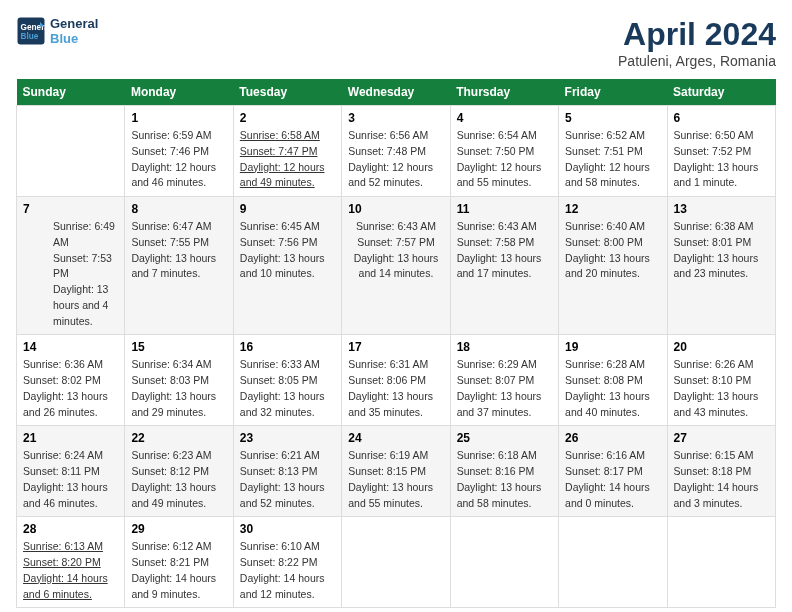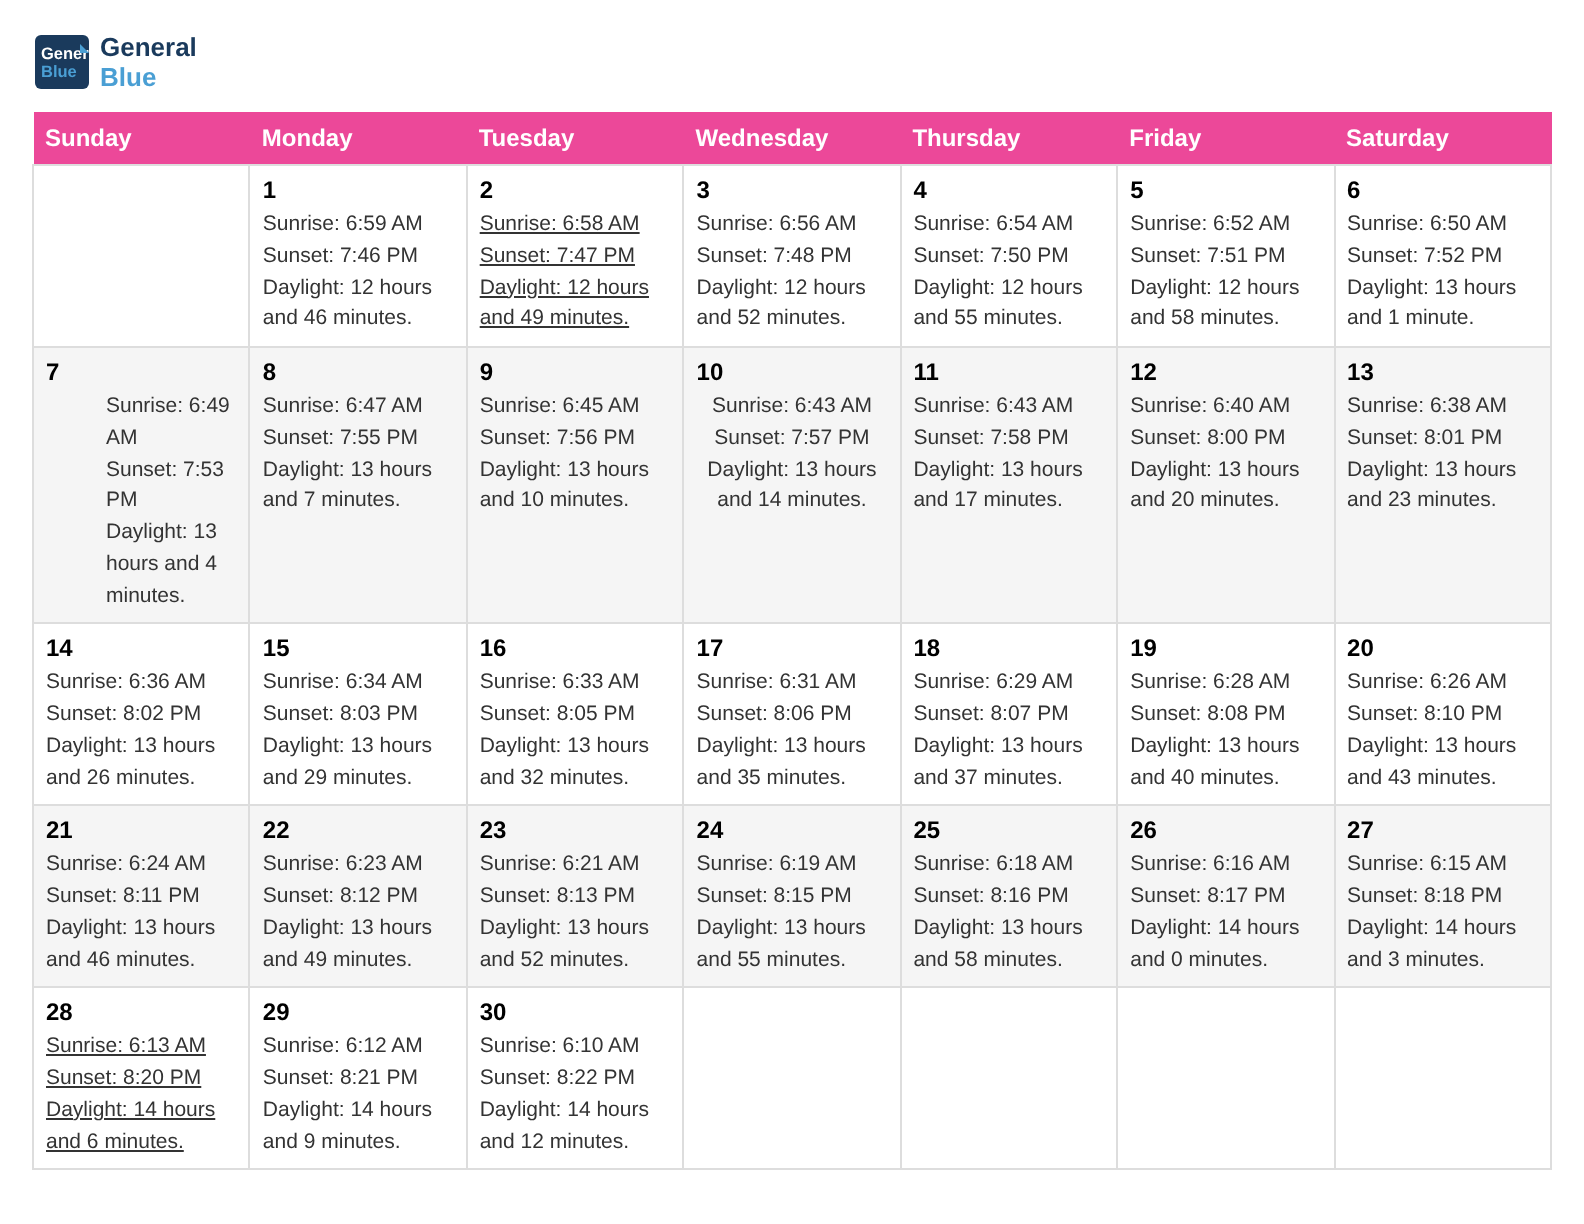--- a/index.html
+++ b/index.html
@@ -36,21 +36,21 @@
     .subtitle {
       font-size: 14px;
       color: #444;
     }
     table {
       width: 100%;
       border-collapse: collapse;
       font-size: 11px;
     }
     thead tr th {
-      background: #ec4899;
+      background: #15803d;
       color: #fff;
       text-align: left;
       padding: 6px 6px;
       font-size: 12px;
       font-weight: bold;
     }
     tbody tr td {
       vertical-align: top;
       padding: 5px 6px;
       border: 1px solid #ddd;
@@ -84,20 +84,24 @@
       <rect x="2" y="2" width="36" height="36" rx="4" fill="#1a3a5c"></rect>
       <text x="6" y="18" font-size="11" fill="white" font-family="Arial" font-weight="bold">General</text>
       <text x="6" y="30" font-size="11" fill="#4a9fd4" font-family="Arial" font-weight="bold">Blue</text>
       <polygon points="32,8 38,14 32,14" fill="#4a9fd4"></polygon>
     </svg>
     <div>
       <div style="font-size:13px;font-weight:bold;color:#1a3a5c;">General</div>
       <div style="font-size:13px;font-weight:bold;color:#4a9fd4;">Blue</div>
     </div>
   </div>
+  <div class="title-area">
+    <div class="main-title">April 2024</div>
+    <div class="subtitle">Patuleni, Arges, Romania</div>
+  </div>
 </div>
 
 <table>
   <thead>
     <tr id="weekday-header">
         <th>Sunday</th>
         <th>Monday</th>
         <th>Tuesday</th>
         <th>Wednesday</th>
         <th>Thursday</th>

